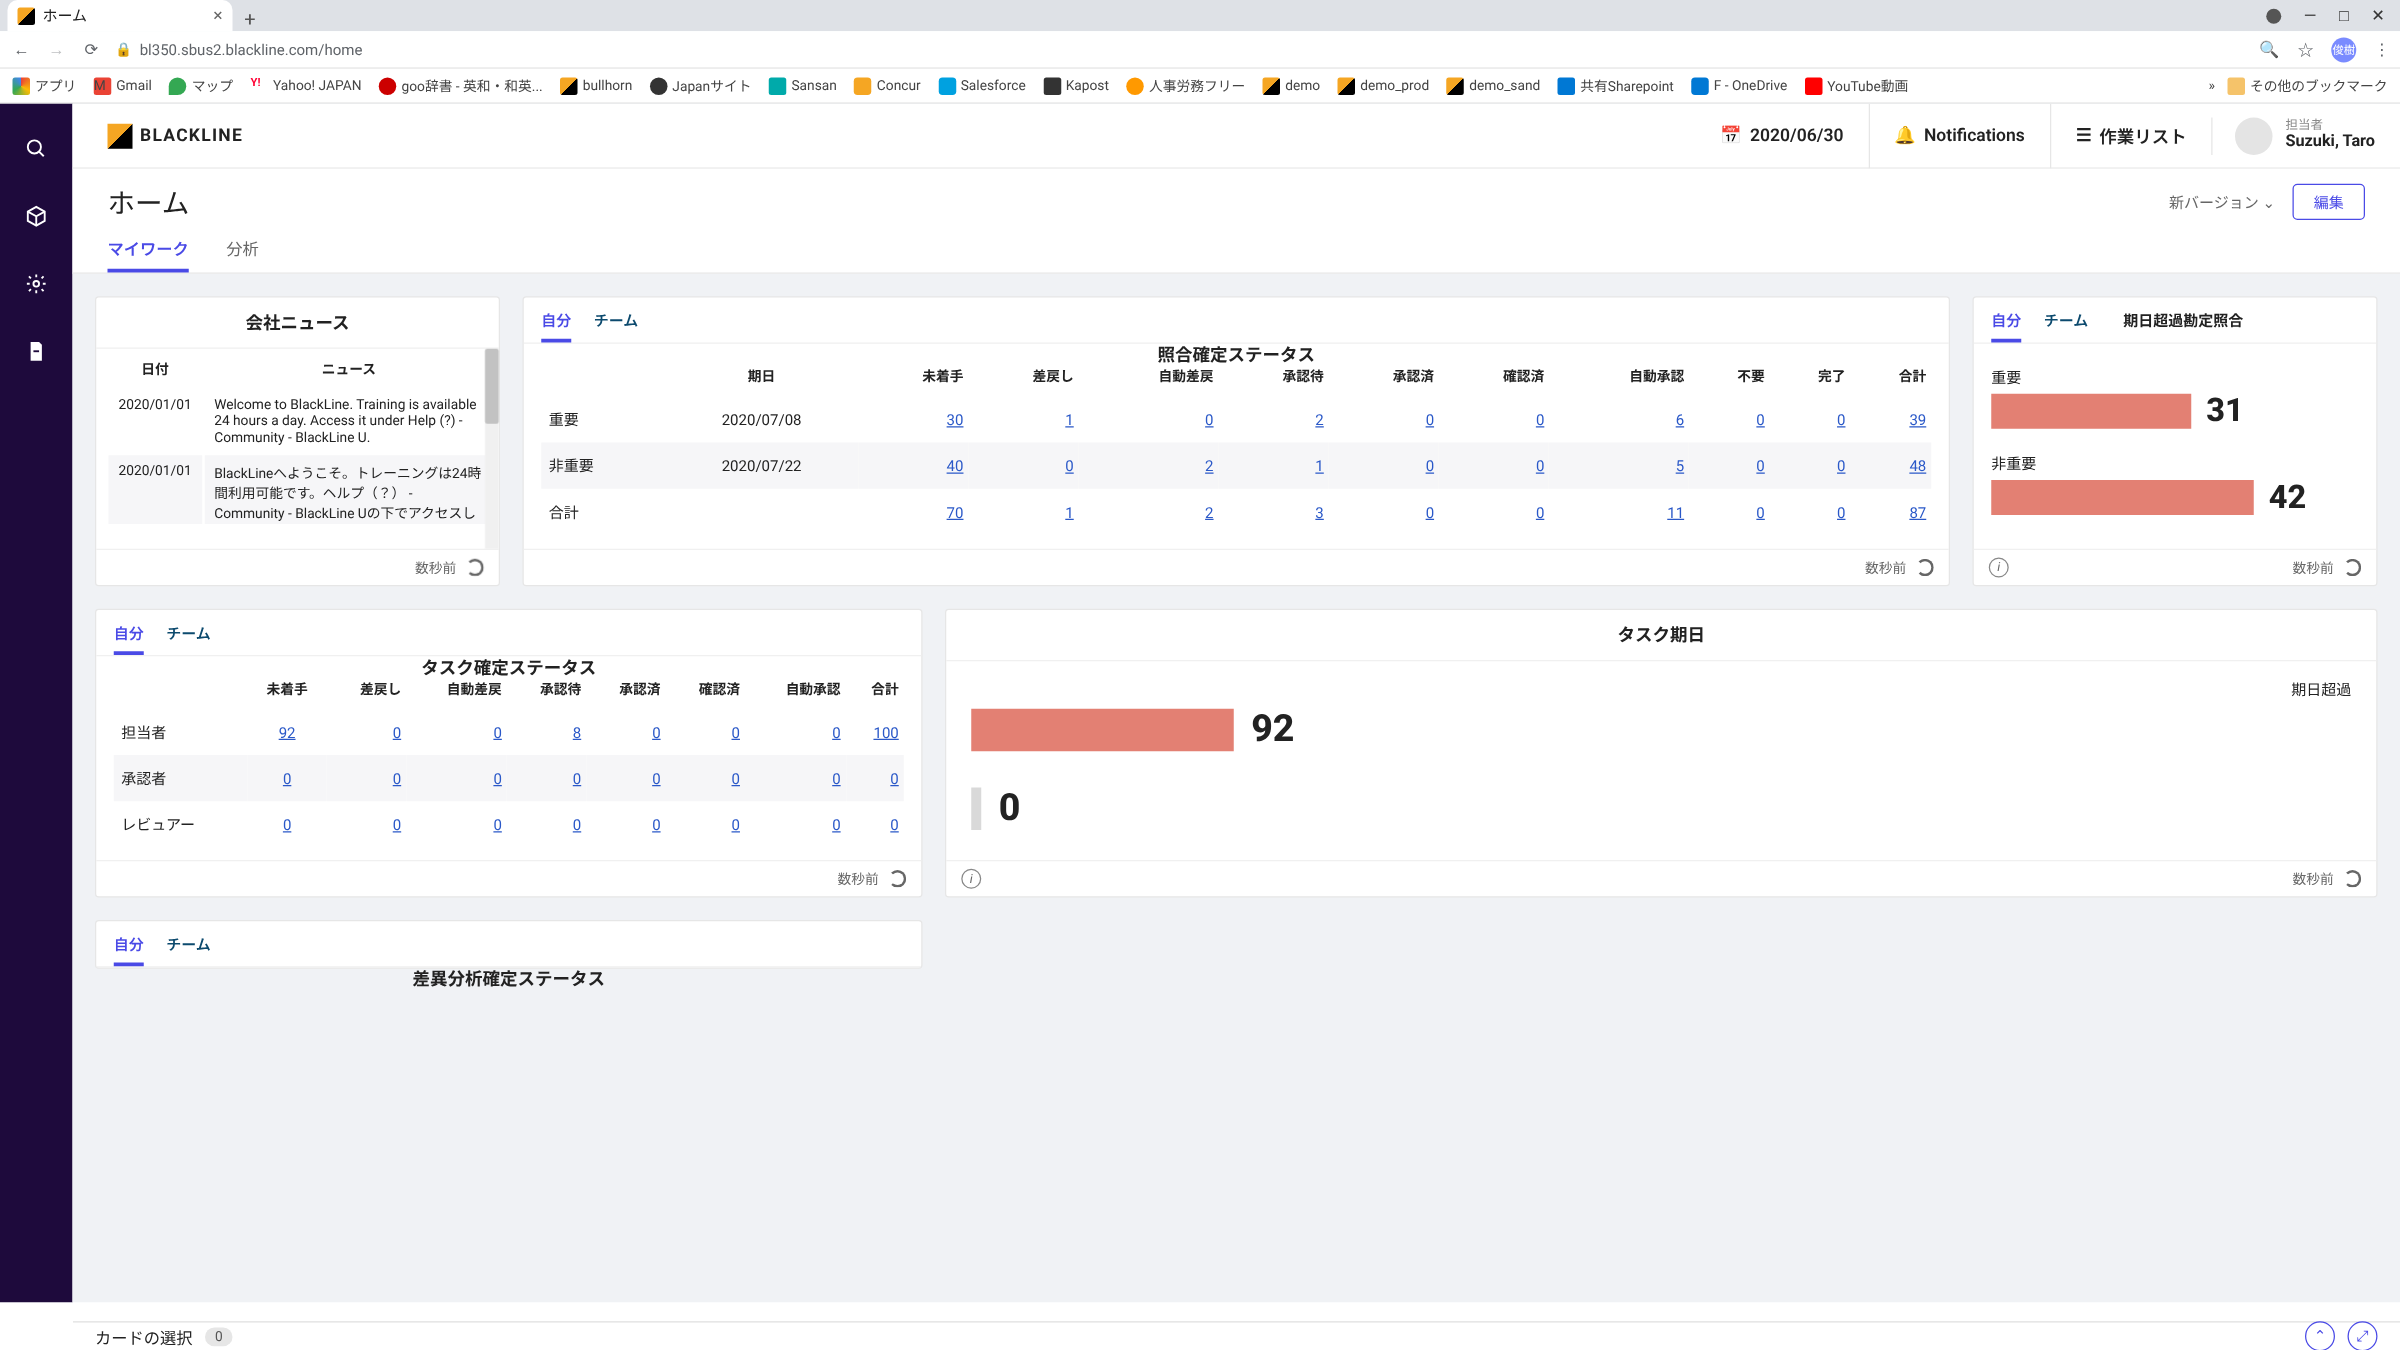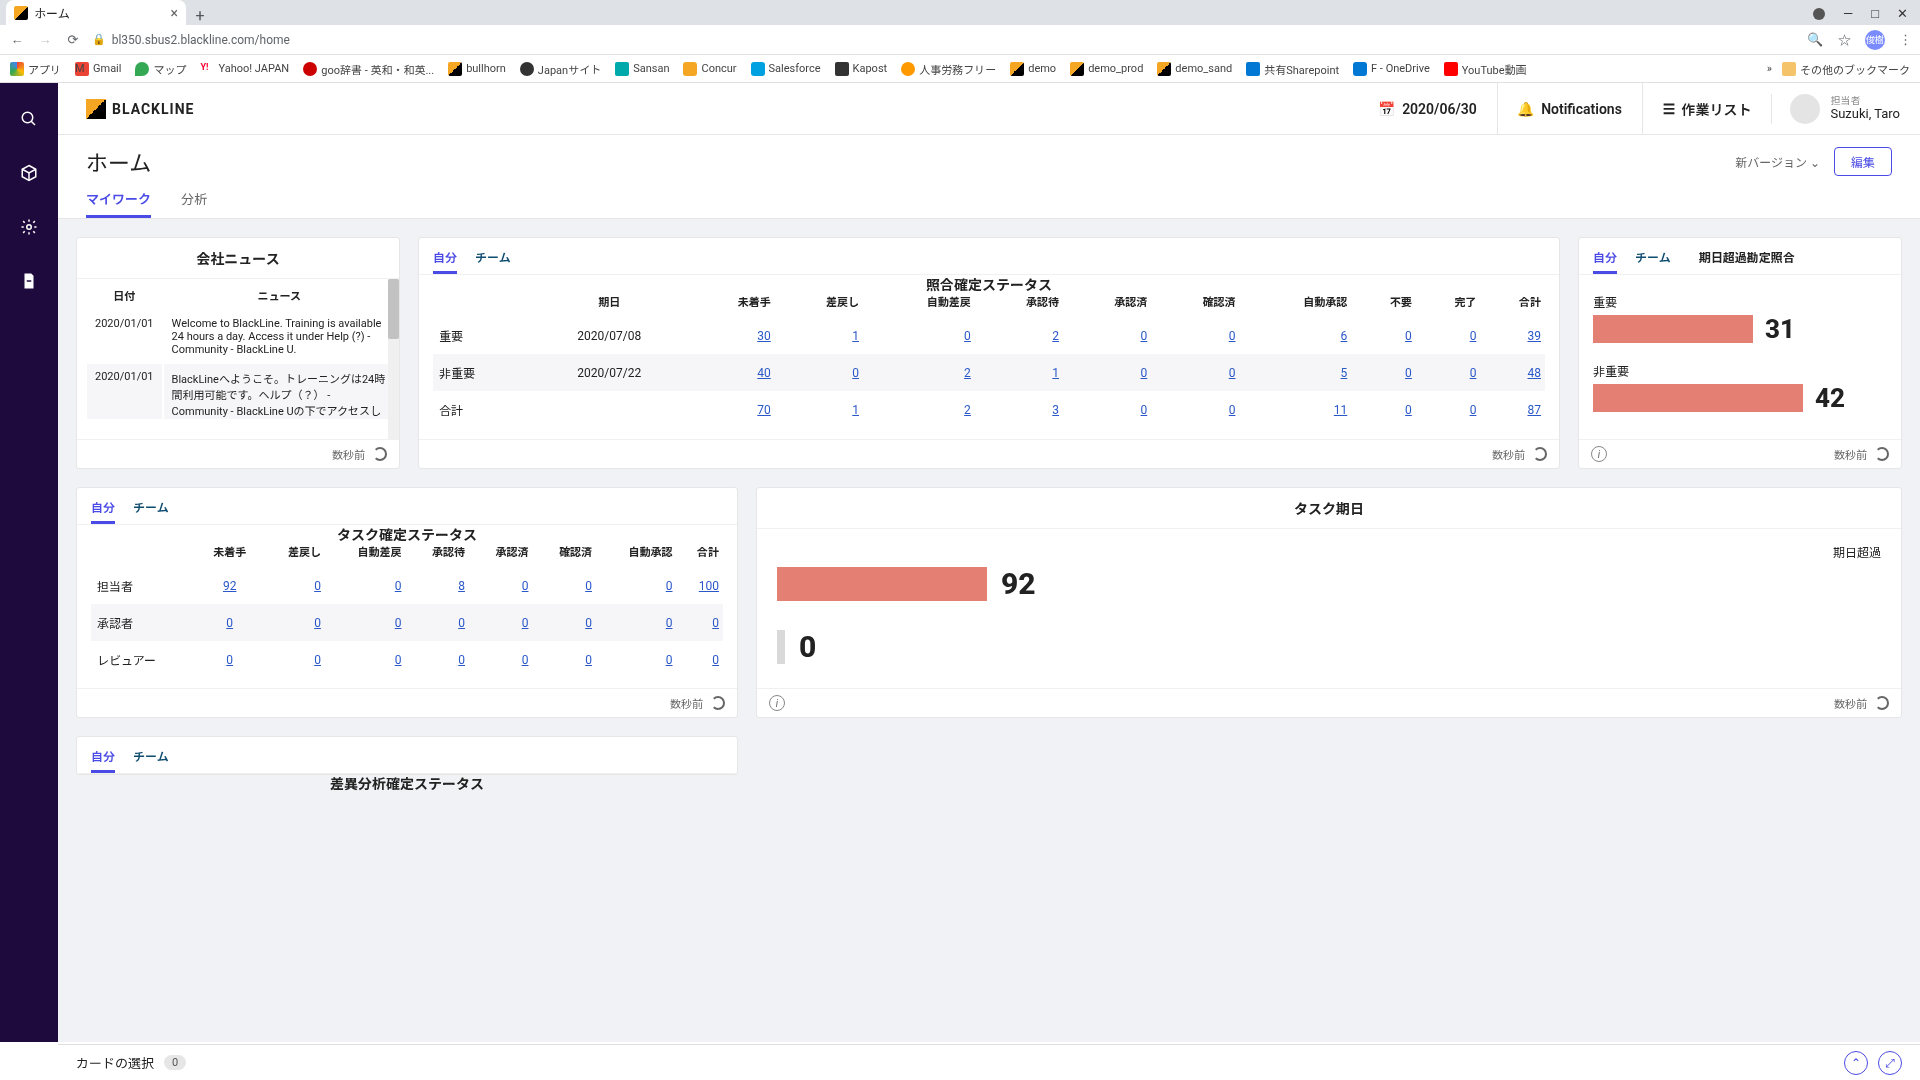--- a/index.html
+++ b/index.html
@@ -35,21 +35,21 @@
 .app-header { background:#fff; height:52px; border-bottom:1px solid #e6e6e6; display:flex; align-items:center; padding:0 20px 0 28px;}
 .logo { display:flex; align-items:center; gap:6px; font-weight:700; font-size:14px; letter-spacing:1px;}
 .logo .mark { width:20px; height:20px; background:linear-gradient(135deg,#f5a623 0 50%,#000 50% 100%); }
 .header-right { margin-left:auto; display:flex; align-items:center; gap:0;}
 .hr-item { padding:0 20px; height:52px; display:flex; align-items:center; gap:6px; border-left:1px solid #e6e6e6; font-size:14px; font-weight:600;}
 .hr-item:first-child { border-left:none;}
 .user-block { display:flex; align-items:center; gap:10px; padding-left:18px; border-left:1px solid #e6e6e6;}
 .user-avatar { width:30px;height:30px;border-radius:50%;background:#e4e4e4;}
 .user-labels { display:flex;flex-direction:column; line-height:1.15;}
 .user-role { font-size:10px; color:#888;}
-.user-name { font-size:13px; font-weight:400;}
+.user-name { font-size:13px; font-weight:700;}
 
 .page-titlebar { background:#fff; padding:10px 28px 0 28px; border-bottom:1px solid #e6e6e6;}
 .page-title-row { display:flex; align-items:center;}
 .page-title { font-size:22px; font-weight:400;}
 .title-right { margin-left:auto; display:flex; align-items:center; gap:14px;}
 .version-sel { font-size:12px; color:#666;}
 .edit-btn { border:1px solid #4a4ae6; color:#4a4ae6; background:#fff; padding:5px 16px; border-radius:4px; font-size:12px;}
 .tabs-row { display:flex; gap:30px; margin-top:12px;}
 .tab { font-size:13px; color:#666; padding-bottom:7px; cursor:pointer;}
 .tab.active { color:#4a4ae6; font-weight:600; border-bottom:3px solid #4a4ae6;}
@@ -103,21 +103,21 @@
 .card-task-due { flex:1;}
 .due-block { padding:14px 20px;text-align:right;}
 .due-label { font-size:12px; margin-bottom:6px;}
 .due-bar-wrap { display:flex; align-items:center; gap:14px;}
 .due-bar { height:34px; }
 .due-val { font-size:30px; font-weight:800;}
 .due-bar.red { background:#e38073; width:210px;}
 .due-bar.grey { background:#d9d9d9; width:8px;}
 
 
-.footer-strip { position:fixed; bottom:0; left:58px; right:0; height:36px; background:#fff; border-top:1px solid #e0e0e0; display:flex; align-items:center; padding:0 18px; font-size:13px; gap:10px;}
+.footer-strip { position:fixed; bottom:0; left:58px; right:0; height:23px; background:#fff; border-top:1px solid #e0e0e0; display:flex; align-items:center; padding:0 18px; font-size:13px; gap:10px;}
 .count-badge { background:#e6e6e6; border-radius:10px; padding:1px 8px; font-size:11px; color:#555;}
 .footer-right { margin-left:auto; display:flex; gap:10px;}
 .circ-btn { width:24px;height:24px;border:1px solid #4a4ae6;border-radius:50%;display:flex;align-items:center;justify-content:center;color:#4a4ae6;font-size:12px;}
 
 svg { display:block;}
 </style>
 </head>
 <body>
 
 <div class="browser-tabbar">

